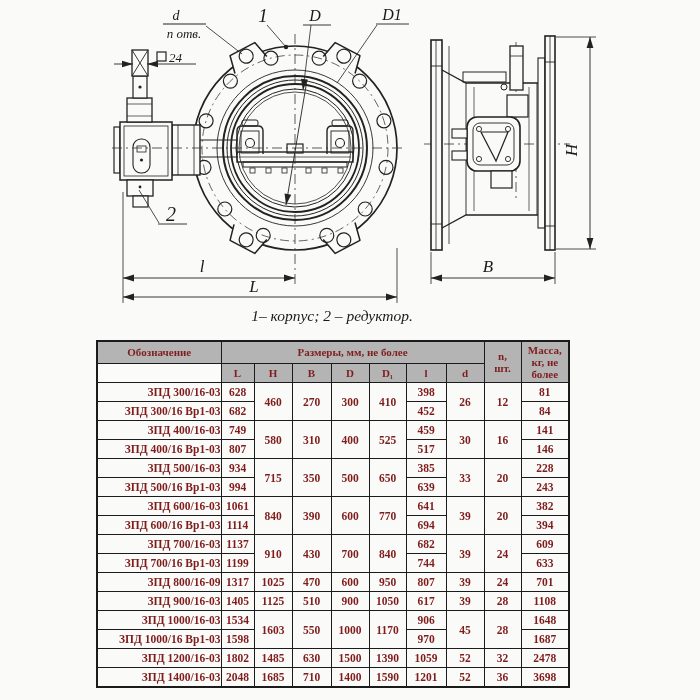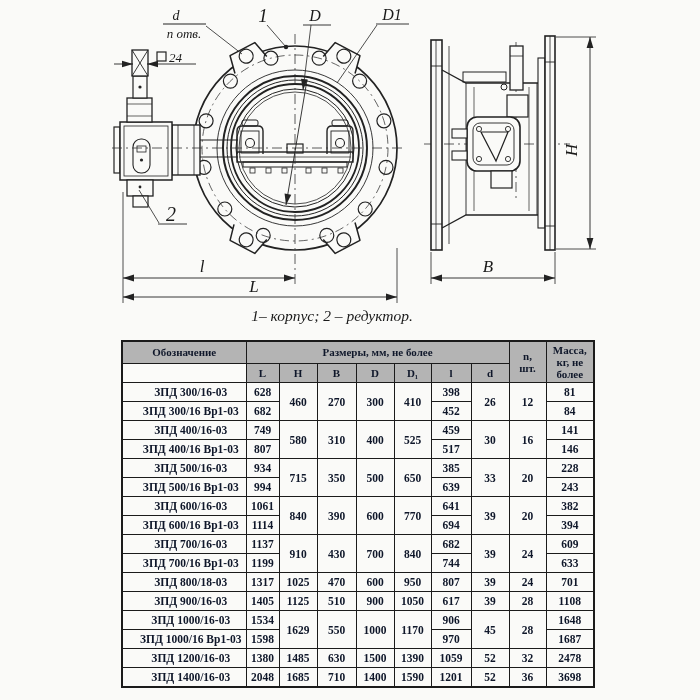--- a/index.html
+++ b/index.html
@@ -1,30 +1,30 @@
 <!DOCTYPE html>
 <html><head>
 <meta charset="utf-8">
 <style>
   html,body{margin:0;padding:0;background:#e8e8e6;}
   #canvas{position:relative;width:700px;height:700px;background:#fafaf8;overflow:hidden;
           font-family:"Liberation Serif", serif;}
   #drawing{position:absolute;left:0;top:0;}
   
-  #dim-table{position:absolute;left:121px;top:340px;width:472px;border-collapse:collapse;
-             table-layout:fixed;color:#0f172a;}
+  #dim-table{position:absolute;left:96px;top:340px;width:472px;border-collapse:collapse;
+             table-layout:fixed;color:#7f1d1d;}
   #dim-table th,#dim-table td{border:1px solid #1b1b1b;padding:0;text-align:center;
              font-weight:bold;overflow:hidden;}
   #dim-table{border:2px solid #1b1b1b;}
   #dim-table th{background:#b4b4b4;font-size:11px;line-height:1.1;}
   #dim-table th.blank{background:#fbfbf9;height:18px;}
   #dim-table th.top{height:21px;}
   #dim-table th.pre{white-space:pre-line;}
   #dim-table td{font-size:11.5px;height:18px;background:transparent;}
-  #dim-table td.name{text-align:center;padding-left:13px;}
+  #dim-table td.name{text-align:right;padding-left:13px;}
   
   .ln{stroke:#222;fill:none;}
   .fillp{fill:#fafaf8;}
   .cl{stroke:#333;fill:none;stroke-width:.8;stroke-dasharray:10 4 2 4;}
   .lbl{font-family:"Liberation Serif",serif;font-style:italic;fill:#1a1a1a;}
   .arr{fill:#222;stroke:none;}
 </style>
 </head>
 <body>
 
@@ -378,21 +378,21 @@
           <td rowspan="2">24</td>
           <td>609</td>
         </tr>
         <tr>
           <td class="name">ЗПД 700/16 Вр1-03</td>
           <td>1199</td>
           <td>744</td>
           <td>633</td>
         </tr>
         <tr>
-          <td class="name">ЗПД 800/18-03</td>
+          <td class="name">ЗПД 800/16-09</td>
           <td>1317</td>
           <td>1025</td>
           <td>470</td>
           <td>600</td>
           <td>950</td>
           <td>807</td>
           <td>39</td>
           <td>24</td>
           <td>701</td>
         </tr>
@@ -404,38 +404,38 @@
           <td>900</td>
           <td>1050</td>
           <td>617</td>
           <td>39</td>
           <td>28</td>
           <td>1108</td>
         </tr>
         <tr>
           <td class="name">ЗПД 1000/16-03</td>
           <td>1534</td>
-          <td rowspan="2">1629</td>
+          <td rowspan="2">1603</td>
           <td rowspan="2">550</td>
           <td rowspan="2">1000</td>
           <td rowspan="2">1170</td>
           <td>906</td>
           <td rowspan="2">45</td>
           <td rowspan="2">28</td>
           <td>1648</td>
         </tr>
         <tr>
           <td class="name">ЗПД 1000/16 Вр1-03</td>
           <td>1598</td>
           <td>970</td>
           <td>1687</td>
         </tr>
         <tr>
           <td class="name">ЗПД 1200/16-03</td>
-          <td>1380</td>
+          <td>1802</td>
           <td>1485</td>
           <td>630</td>
           <td>1500</td>
           <td>1390</td>
           <td>1059</td>
           <td>52</td>
           <td>32</td>
           <td>2478</td>
         </tr>
         <tr>

